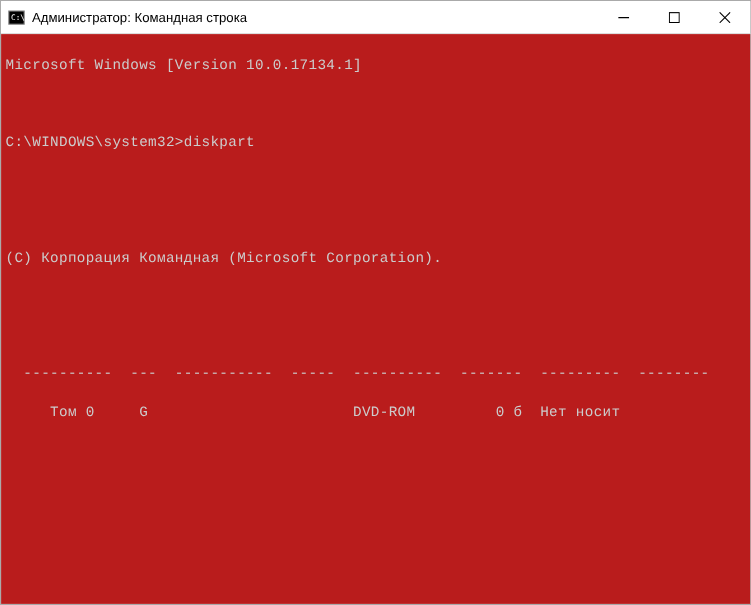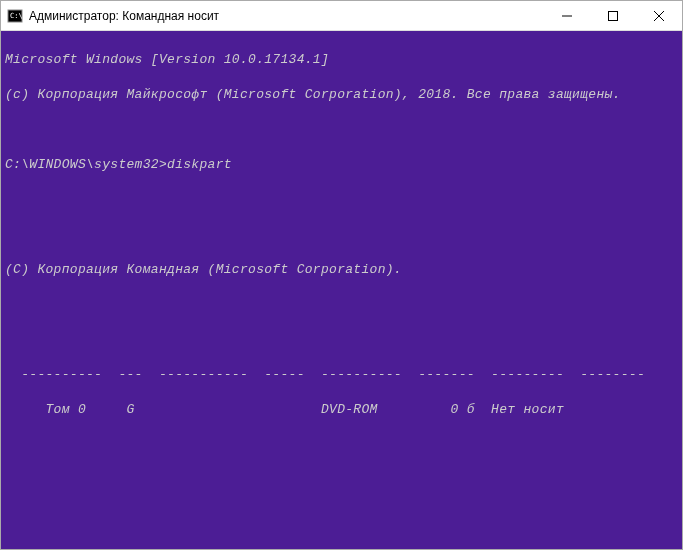--- a/index.html
+++ b/index.html
@@ -49,43 +49,42 @@
       width: 46px;
       height: 100%;
       display: flex;
       align-items: center;
       justify-content: center;
       font-family: 'Segoe UI', sans-serif;
       cursor: pointer;
     }
     .terminal {
       flex: 1;
-      background: #4c1d95;
+      background: #b91c1c;
       color: #cccccc;
       padding: 2px 4px;
       white-space: pre;
       line-height: 17.5px;
       overflow: hidden;
       letter-spacing: 0.3px;
-      font-style: italic;
     }
     .line { min-height: 17.5px; }
   </style>
 </head>
 <body>
 
 <div class="window">
   <div class="titlebar">
     <span class="titlebar-icon">
       <svg width="16" height="16" viewBox="0 0 16 16">
         <rect x="1" y="2" width="14" height="12" fill="#000" stroke="#888" stroke-width="1"></rect>
         <text x="3" y="10" font-size="7" fill="#fff" font-family="monospace">C:\</text>
       </svg>
     </span>
-    <span class="titlebar-text">Администратор: Командная носит</span>
+    <span class="titlebar-text">Администратор: Командная строка</span>
     <div class="titlebar-controls">
       <div class="titlebar-btn">
         <svg width="10" height="10" viewBox="0 0 10 10">
             <line x1="0" y1="5" x2="10" y2="5" stroke="#000" stroke-width="1"></line>
           </svg>
       </div>
       <div class="titlebar-btn">
         <svg width="10" height="10" viewBox="0 0 10 10">
             <rect x="0.5" y="0.5" width="9" height="9" fill="none" stroke="#000" stroke-width="1"></rect>
           </svg>
@@ -93,21 +92,20 @@
       <div class="titlebar-btn close">
         <svg width="10" height="10" viewBox="0 0 10 10">
             <line x1="0" y1="0" x2="10" y2="10" stroke="#000" stroke-width="1"></line>
             <line x1="10" y1="0" x2="0" y2="10" stroke="#000" stroke-width="1"></line>
           </svg>
       </div>
     </div>
   </div>
   <div class="terminal">
 <div class="line">Microsoft Windows [Version 10.0.17134.1]</div>
-<div class="line">(c) Корпорация Майкрософт (Microsoft Corporation), 2018. Все права защищены.</div>
 <div class="line"></div>
 <div class="line">C:\WINDOWS\system32&gt;diskpart</div>
 <div class="line"></div>
 <div class="line"></div>
 <div class="line">(C) Корпорация Командная (Microsoft Corporation).</div>
 <div class="line"></div>
 <div class="line"></div>
 <div class="line">  ----------  ---  -----------  -----  ----------  -------  ---------  --------</div>
 <div class="line">     Том 0     G                       DVD-ROM         0 б  Нет носит</div>
 

